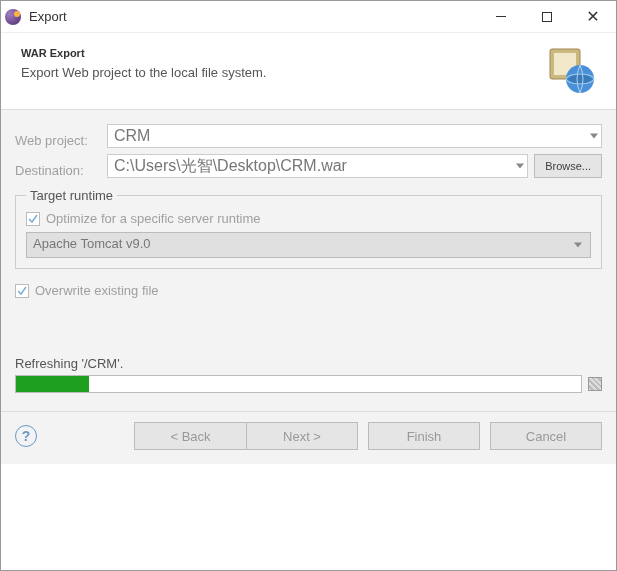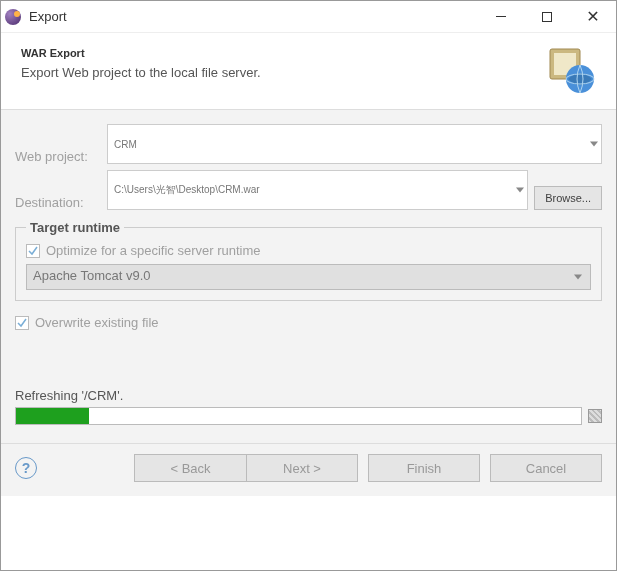--- a/index.html
+++ b/index.html
@@ -15,26 +15,26 @@
 .close-x { font-size: 16px; line-height: 1; }
 .header { padding: 14px 20px 14px 20px; background: #fff; display: flex; align-items: flex-start; border-bottom: 1px solid #ddd; }
 .header-text { flex: 1; }
 .header-title { font-size: 11px; font-weight: bold; color: #333; margin-bottom: 6px; }
 .header-desc { color: #555; }
 .header-icon { width: 48px; height: 48px; position: relative; }
 .header-icon svg { width: 48px; height: 48px; }
 .content { padding: 14px 14px 0 14px; background: #f3f3f3; }
 .form-row { display: flex; align-items: flex-end; margin-bottom: 6px; }
 .form-label { width: 92px; color: #a0a0a0; }
-.form-input { flex: 1; height: 40px; border: 1px solid #ccc; background: #fff; padding: 4px 6px; color: #777; font-family: inherit; font-size: 10px; }
+.form-input { flex: 1; height: 24px; border: 1px solid #ccc; background: #fff; padding: 4px 6px; color: #777; font-family: inherit; font-size: 16px; }
 .combo-wrap { flex: 1; position: relative; display: flex; }
 .combo-arrow { position: absolute; right: 4px; top: 50%; transform: translateY(-50%); width: 0; height: 0; border-left: 4px solid transparent; border-right: 4px solid transparent; border-top: 5px solid #888; pointer-events: none; }
 .browse-btn { margin-left: 6px; height: 24px; padding: 0 10px; background: #e5e5e5; border: 1px solid #bbb; color: #404040; font-family: inherit; font-size: 11px; }
 fieldset { border: 1px solid #ccc; padding: 8px 10px 10px 10px; margin-top: 10px; }
-legend { padding: 0 4px; color: #555; font-weight: bold; }
+legend { padding: 0 4px; color: #555; }
 .check-row { display: flex; align-items: center; margin-bottom: 6px; color: #a0a0a0; }
 .checkbox { width: 14px; height: 14px; border: 1px solid #bbb; margin-right: 6px; display: flex; align-items: center; justify-content: center; background: #fff; }
 .check-mark { width: 10px; height: 10px; }
 .runtime-select { width: 100%; height: 26px; background: #e0e0e0; border: 1px solid #bbb; padding: 3px 6px; color: #777; font-family: inherit; font-size: 13px; position: relative; margin-top: 2px; }
 .runtime-arrow { position: absolute; right: 8px; top: 50%; transform: translateY(-50%); width: 0; height: 0; border-left: 4px solid transparent; border-right: 4px solid transparent; border-top: 5px solid #888; }
 .checks-group { margin-top: 14px; }
 .progress-section { margin-top: 58px; padding: 0 14px; }
 .progress-label { color: #555; margin-bottom: 4px; }
 .progress-row { display: flex; align-items: center; }
 .progress-bar { flex: 1; height: 18px; border: 1px solid #bbb; background: #fff; position: relative; }
@@ -64,21 +64,21 @@
       </div>
     <div class="win-btn">
         <span class="close-x">✕</span>
       </div>
   </div>
 </div>
 
 <div class="header">
   <div class="header-text">
     <div class="header-title">WAR Export</div>
-    <div class="header-desc">Export Web project to the local file server.</div>
+    <div class="header-desc">Export Web project to the local file system.</div>
   </div>
   <div class="header-icon">
     <svg viewBox="0 0 48 48">
       <rect x="2" y="2" width="30" height="30" rx="2" fill="#cbb880" stroke="#a08850" stroke-width="1"></rect>
       <rect x="6" y="6" width="22" height="22" fill="#f0e8c8"></rect>
       <circle cx="32" cy="32" r="14" fill="#4a90d9"></circle>
       <path d="M20 32 Q32 20 44 32 Q32 44 20 32" fill="#3a7ab8"></path>
       <ellipse cx="32" cy="32" rx="14" ry="5" fill="none" stroke="#aed4f0" stroke-width="1"></ellipse>
       <path d="M32 18 Q26 32 32 46" fill="none" stroke="#aed4f0" stroke-width="1"></path>
       <path d="M32 18 Q38 32 32 46" fill="none" stroke="#aed4f0" stroke-width="1"></path>

